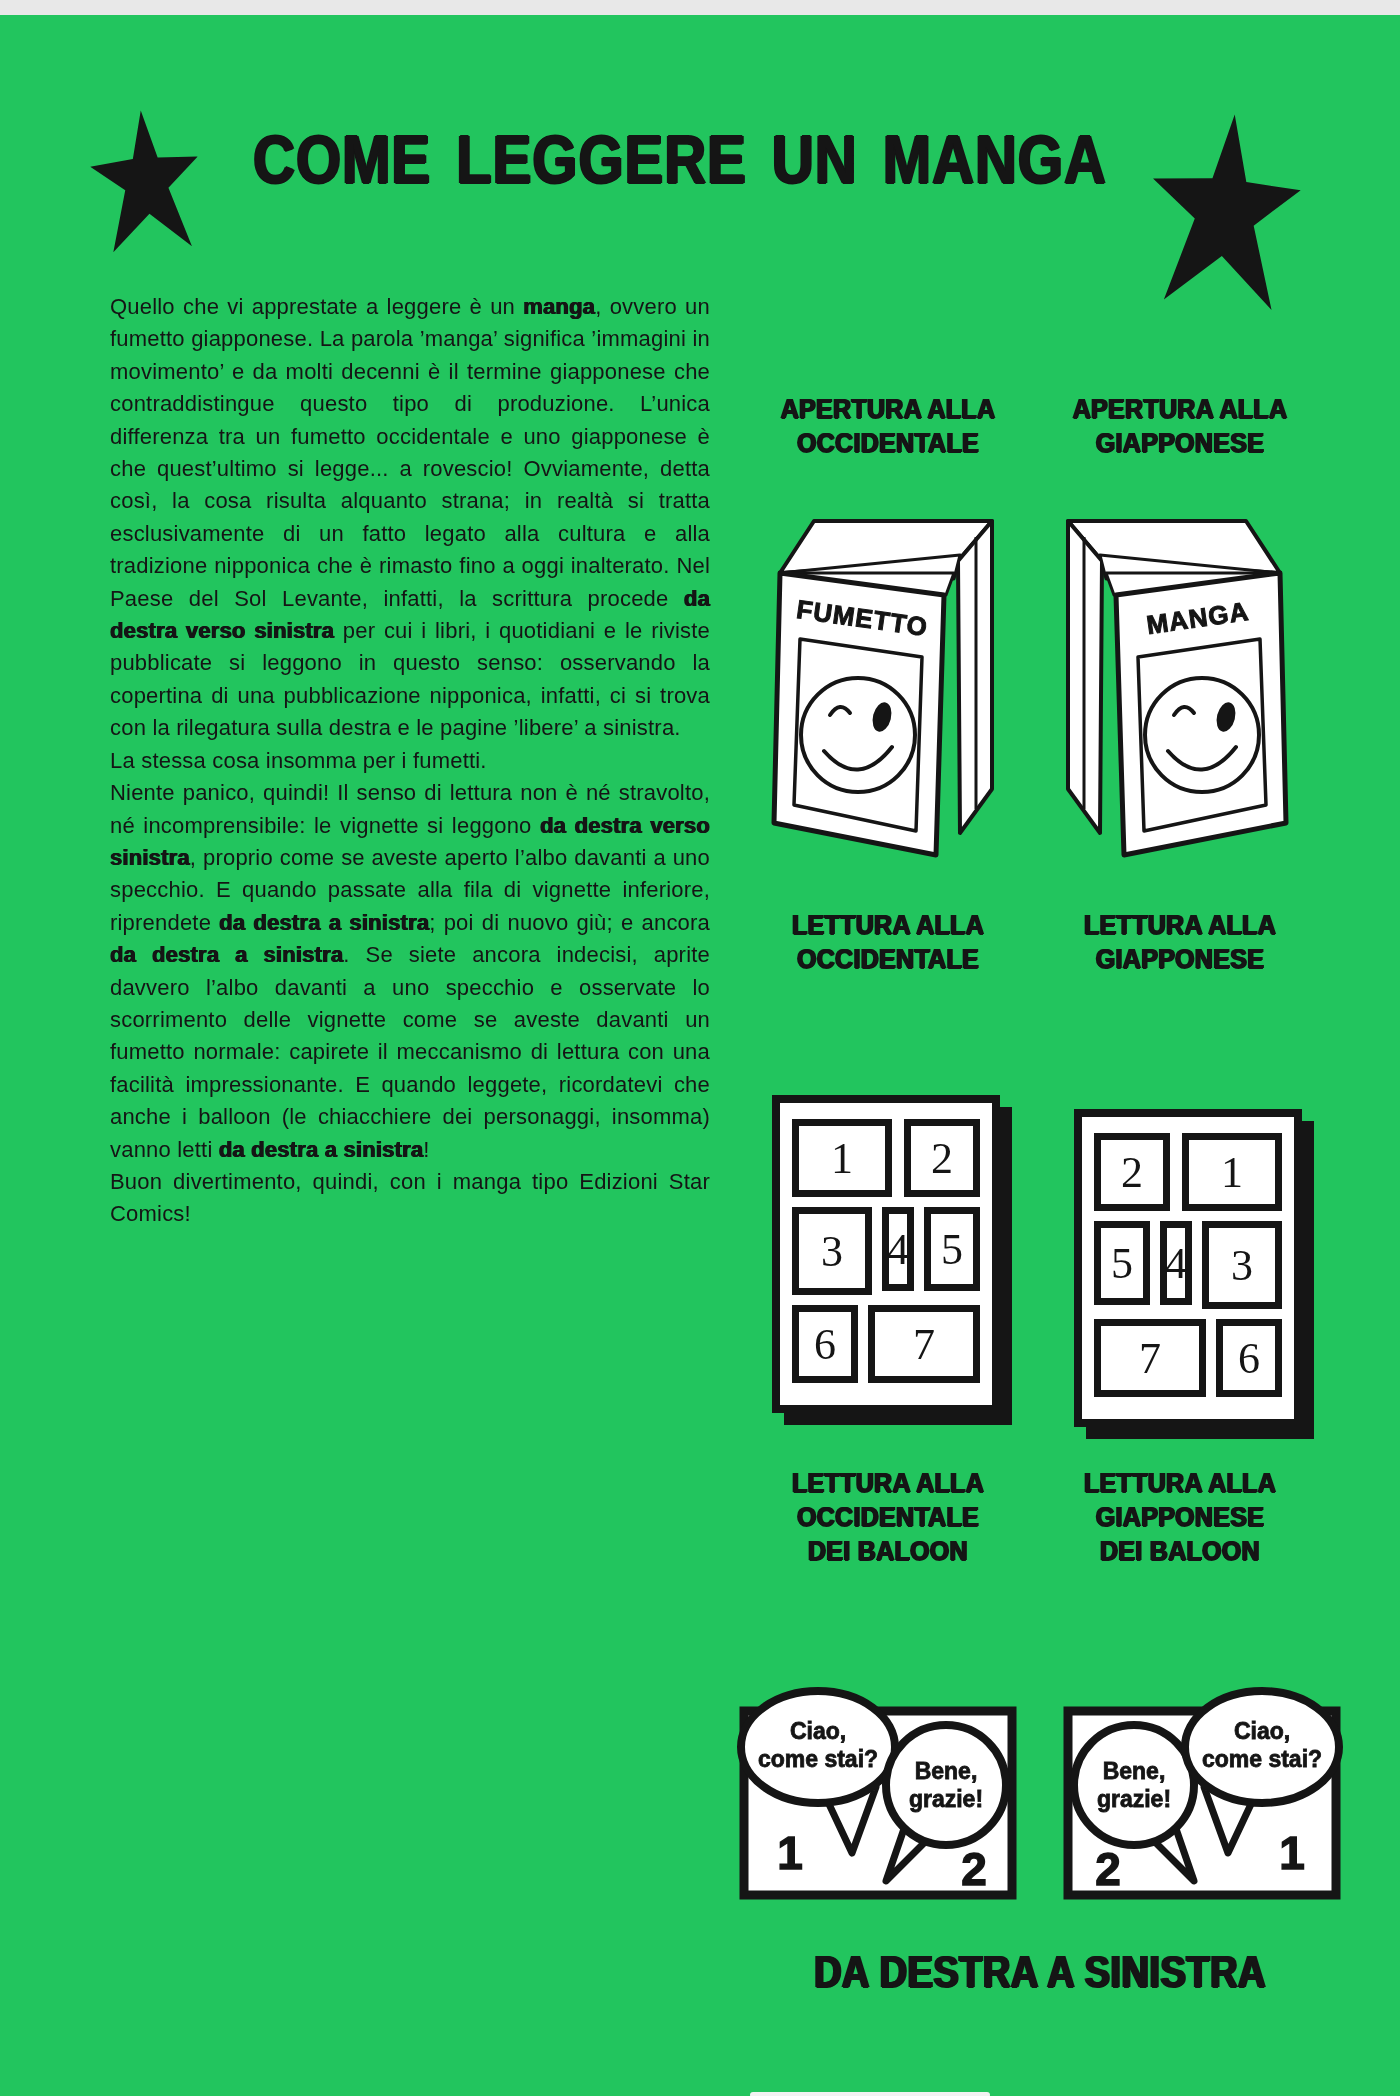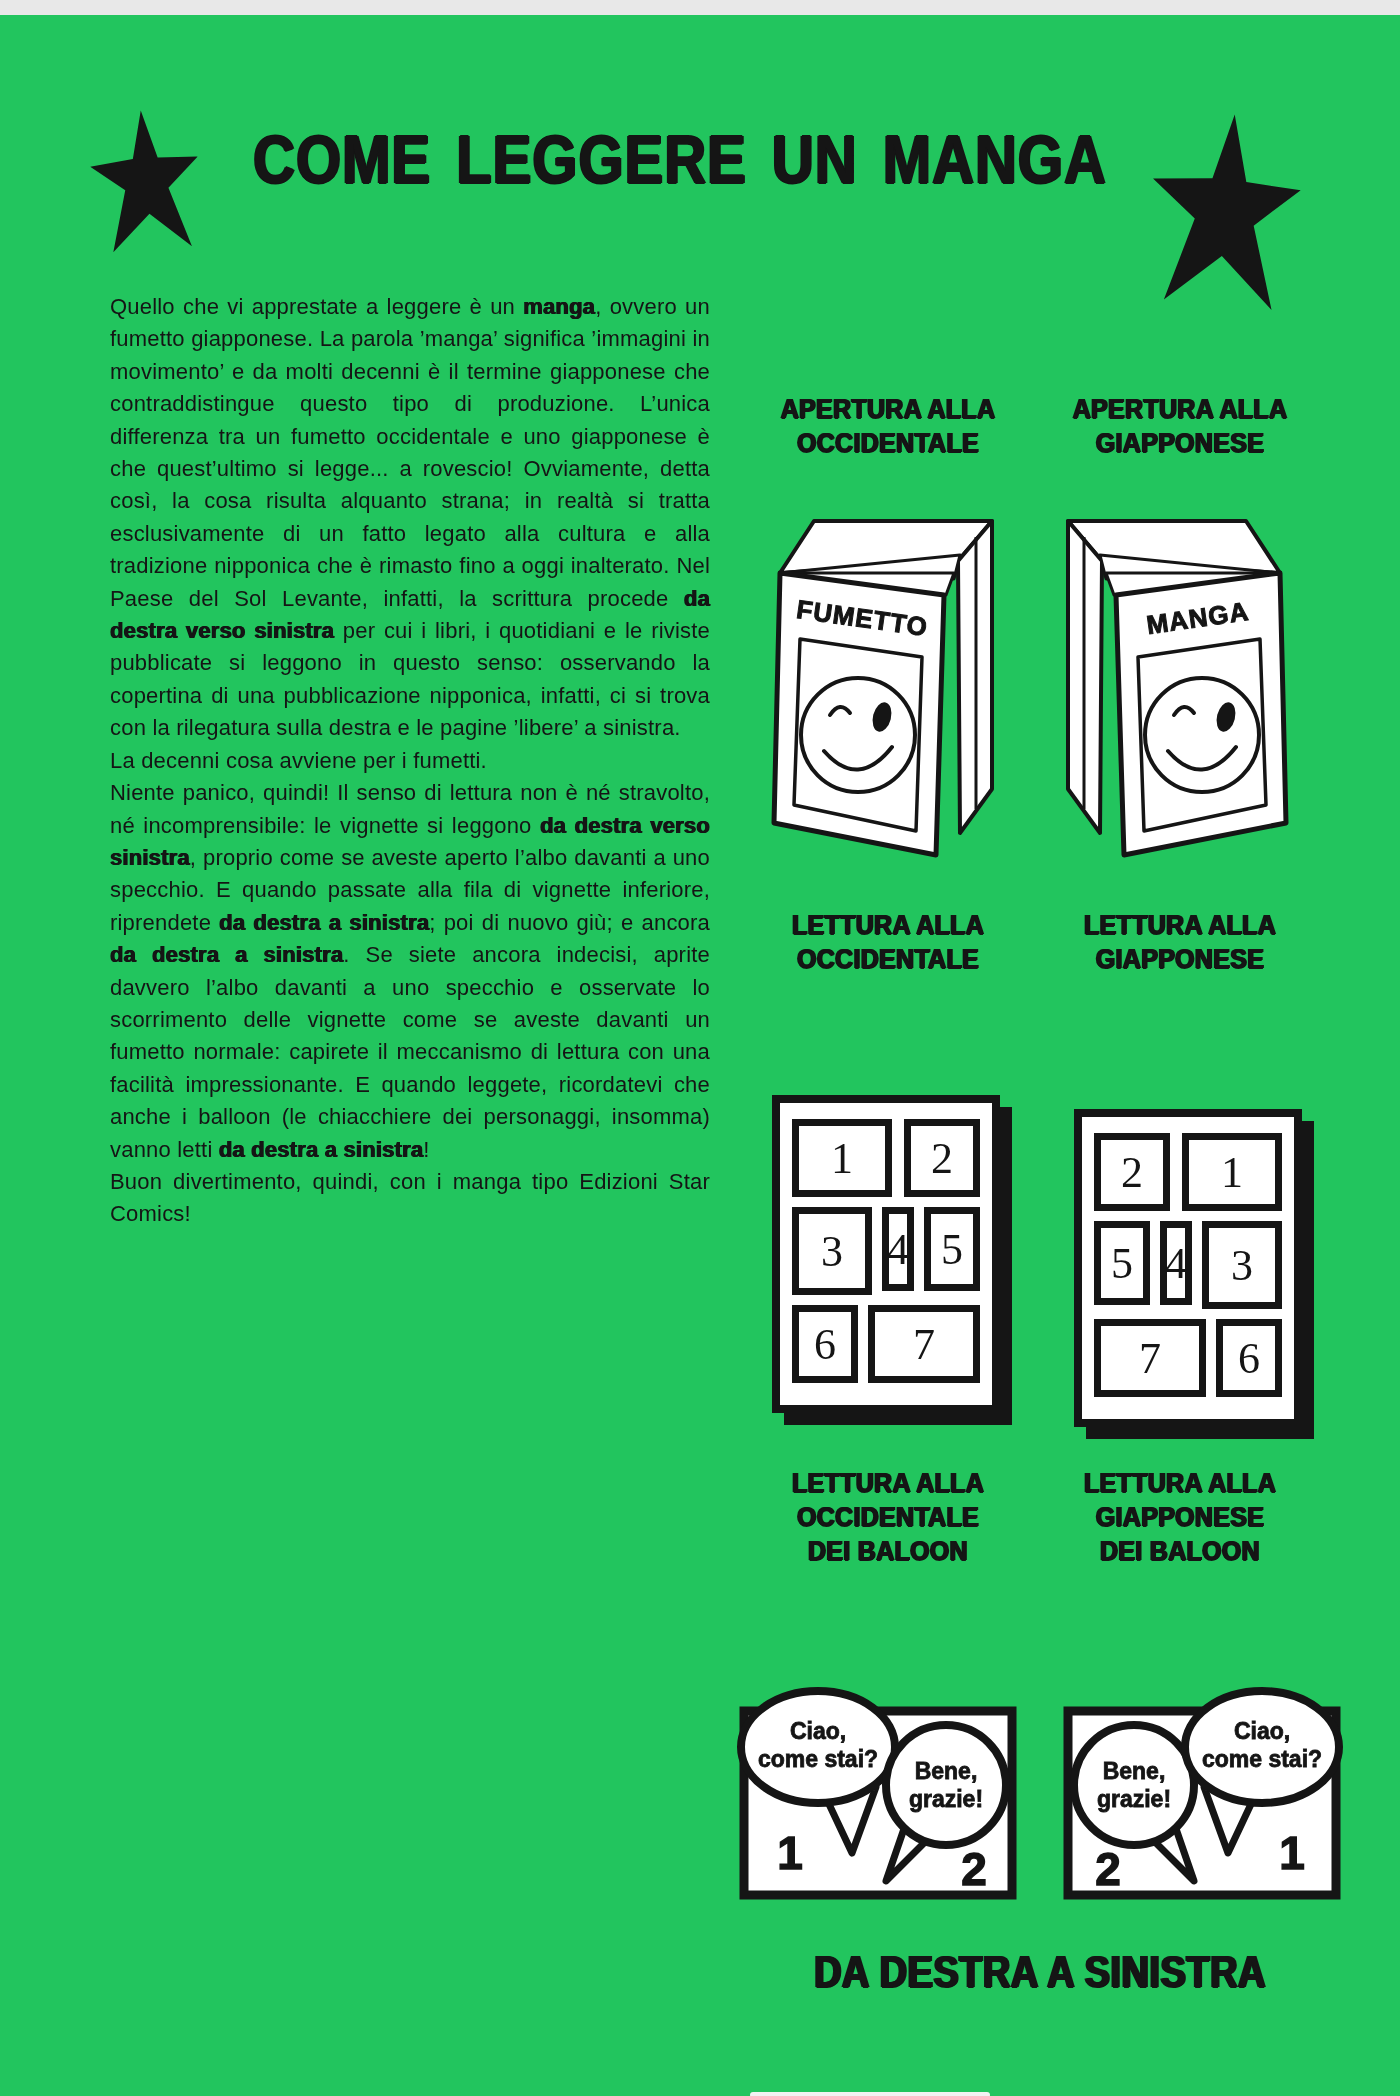--- a/index.html
+++ b/index.html
@@ -60,21 +60,21 @@
   <svg class="star" style="left:92px; top:92px; width:108px; height:148px; transform:rotate(-6deg);" viewBox="0 0 100 135">
     <polygon points="52,2 63,47 100,50 70,76 86,132 50,98 13,130 30,74 0,49 40,46" fill="#151515"></polygon>
   </svg>
   <div class="page-title">COME LEGGERE UN MANGA</div>
   <svg class="star" style="left:1150px; top:96px; width:150px; height:200px; transform:rotate(4deg);" viewBox="0 0 100 135">
     <polygon points="52,2 63,47 100,50 70,76 86,132 50,98 13,130 30,74 0,49 40,46" fill="#151515"></polygon>
   </svg>
 
   <div class="article">
       <p><span>Quello che vi apprestate a leggere è un </span><span class="b">manga</span><span>, ovvero un fumetto giapponese. La parola ’manga’ significa ’immagini in movimento’ e da molti decenni è il termine giapponese che contraddistingue questo tipo di produzione. L’unica differenza tra un fumetto occidentale e uno giapponese è che quest’ultimo si legge... a rovescio! Ovviamente, detta così, la cosa risulta alquanto strana; in realtà si tratta esclusivamente di un fatto legato alla cultura e alla tradizione nipponica che è rimasto fino a oggi inalterato. Nel Paese del Sol Levante, infatti, la scrittura procede </span><span class="b">da destra verso sinistra</span><span> per cui i libri, i quotidiani e le riviste pubblicate si leggono in questo senso: osservando la copertina di una pubblicazione nipponica, infatti, ci si trova con la rilegatura sulla destra e le pagine ’libere’ a sinistra.</span></p>
-      <p><span>La decenni cosa avviene per i fumetti.</span></p>
+      <p><span>La stessa cosa insomma per i fumetti.</span></p>
       <p><span>Niente panico, quindi! Il senso di lettura non è né stravolto, né incomprensibile: le vignette si leggono </span><span class="b">da destra verso sinistra</span><span>, proprio come se aveste aperto l’albo davanti a uno specchio. E quando passate alla fila di vignette inferiore, riprendete </span><span class="b">da destra a sinistra</span><span>; poi di nuovo giù; e ancora </span><span class="b">da destra a sinistra</span><span>. Se siete ancora indecisi, aprite davvero l’albo davanti a uno specchio e osservate lo scorrimento delle vignette come se aveste davanti un fumetto normale: capirete il meccanismo di lettura con una facilità impressionante. E quando leggete, ricordatevi che anche i balloon (le chiacchiere dei personaggi, insomma) vanno letti </span><span class="b">da destra a sinistra</span><span>!</span></p>
       <p><span>Buon divertimento, quindi, con i manga tipo Edizioni Star Comics!</span></p>
     </div>
 
   <div class="col-head" id="ap-a">
     <div>APERTURA ALLA</div>
     <div>OCCIDENTALE</div>
   </div>
   <div class="col-head" id="ap-b">
     <div>APERTURA ALLA</div>

